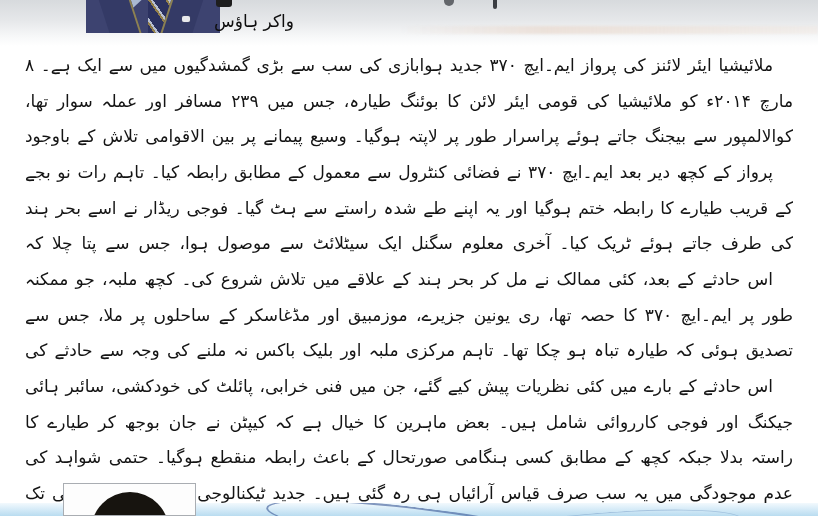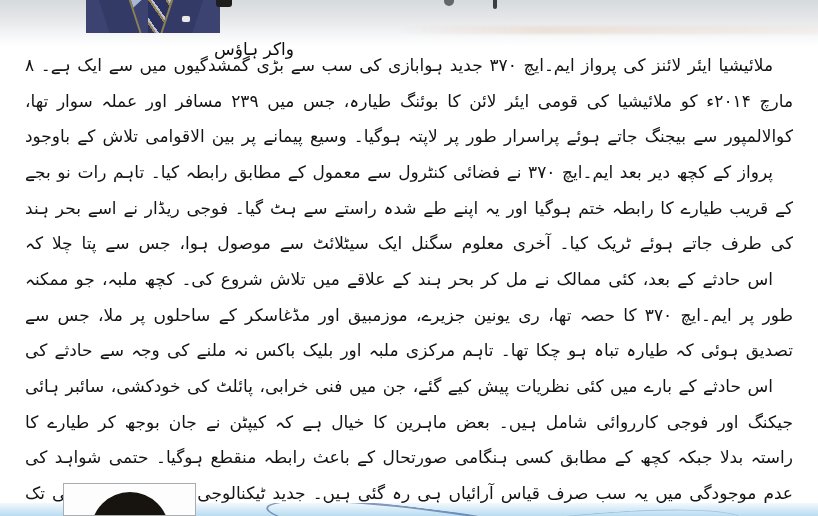--- a/index.html
+++ b/index.html
@@ -45,21 +45,21 @@
   }
   .pilot-lapel-l{left:18px;transform:skewX(18deg);border-right:2px solid #8d8152;}
   .pilot-lapel-r{right:22px;transform:skewX(-18deg);border-left:2px solid #8d8152;}
   .pilot-badge{
     position:absolute;left:96px;top:16px;width:8px;height:6px;
     background:#e8e9ec;border-radius:2px;box-shadow:0 0 1px #777;
   }
   .photo-caption{
     position:absolute;left:206px;top:6px;width:96px;height:32px;
     direction:rtl;text-align:center;
-    font-size:17px;line-height:30px;color:#0d0d0d;white-space:nowrap;margin-top:28px;
+    font-size:17px;line-height:30px;color:#0d0d0d;white-space:nowrap;
   }
   
   .article{
     position:absolute;top:48px;right:25px;left:25px;
     direction:rtl;text-align:justify;
   }
   .para{
     margin:0;height:107px;overflow:hidden;
     font-size:17px;line-height:35.7px;
     text-indent:20px;

